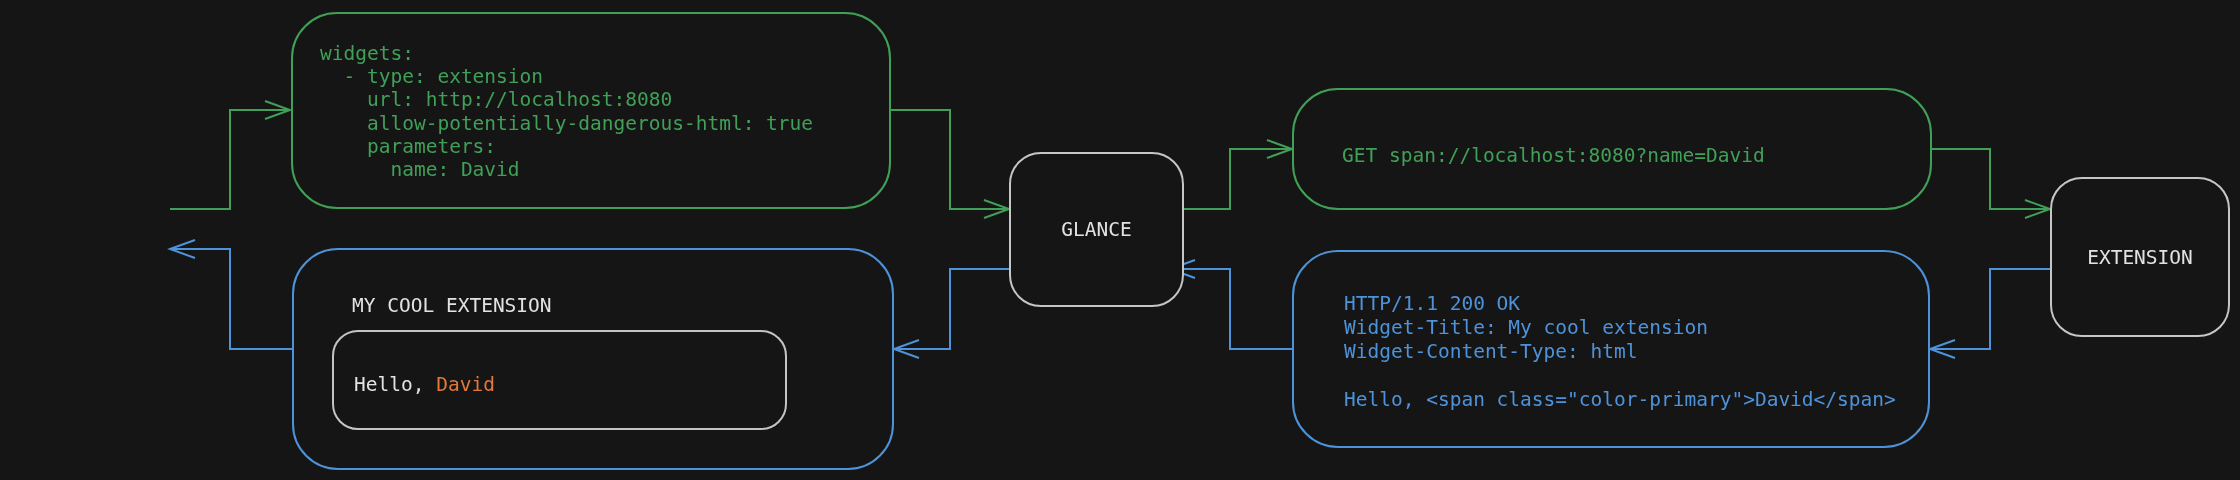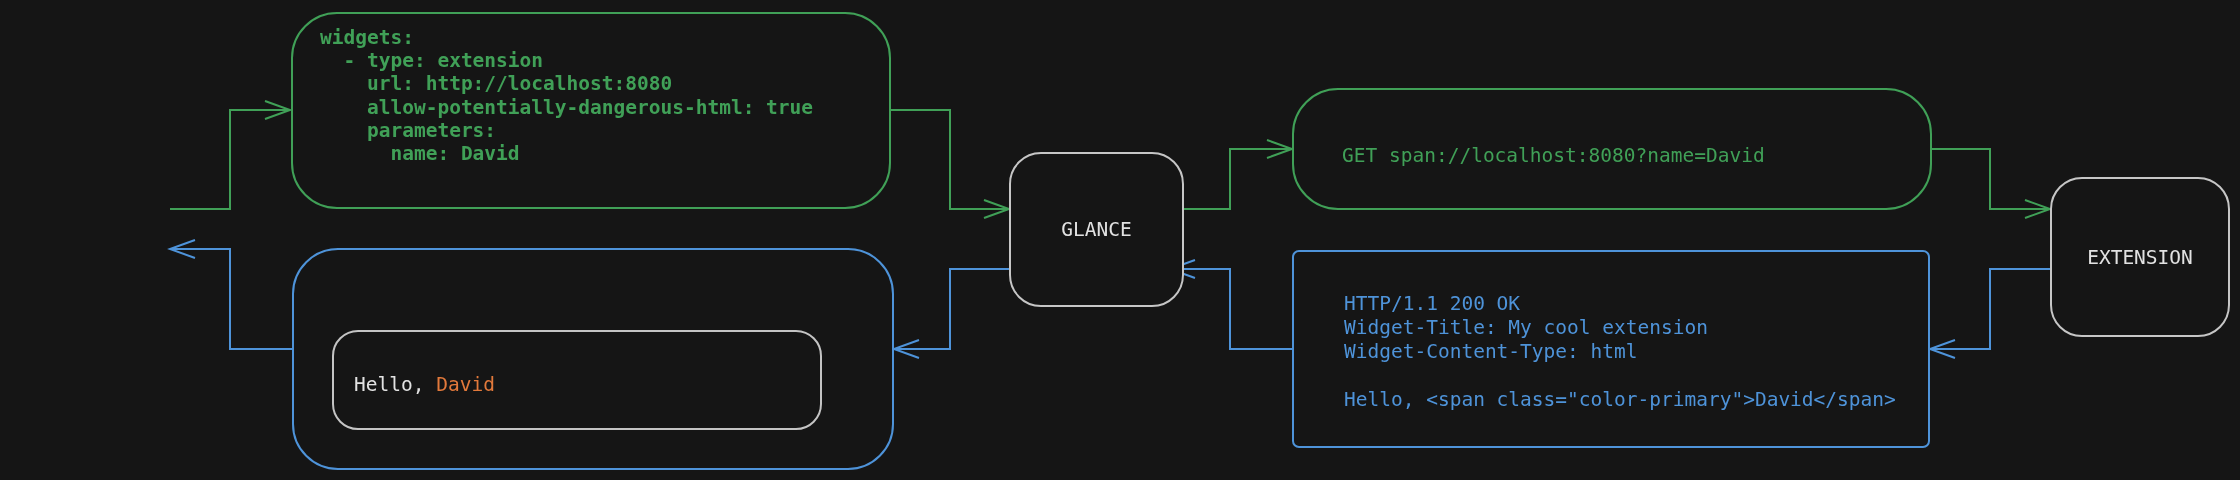--- a/index.html
+++ b/index.html
@@ -41,36 +41,36 @@
   .code-box pre{
     position:absolute;
     font-family:"DejaVu Sans Mono","Liberation Mono",monospace;
     font-size:19.5px;
     white-space:pre;
   }
   .box-green{border:2px solid var(--accent_green,#40A057);}
   .box-blue{border:2px solid var(--accent_blue,#4E93D9);}
 
   .config-box{left:291px;top:12px;width:600px;height:197px;}
-  .config-box pre{left:27px;top:12px;line-height:23.2px;color:var(--accent_green,#40A057);font-weight:bold;}
+  .config-box pre{left:27px;top:28px;line-height:23.2px;color:var(--accent_green,#40A057);}
 
   .request-box{left:1292px;top:88px;width:640px;height:122px;}
   .request-box pre{left:48px;top:54px;line-height:23.2px;color:var(--accent_green,#40A057);}
 
-  .response-box{left:1292px;top:250px;width:638px;height:198px;border-radius:7px;}
+  .response-box{left:1292px;top:250px;width:638px;height:198px;}
   .response-box pre{left:50px;top:40px;line-height:24px;color:var(--accent_blue,#4E93D9);}
 
   .widget-box{left:292px;top:248px;width:602px;height:222px;}
   .widget-title{
     position:absolute;left:58px;top:44px;
     font-size:19.5px;color:var(--text_primary,#E2E2E2);
     white-space:pre;
   }
   .widget-inner{
-    position:absolute;left:38px;top:80px;width:490px;height:100px;
+    position:absolute;left:38px;top:80px;width:455px;height:100px;
     border:2px solid var(--inner_border,#C4C4C4);
     border-radius:26px;
   }
   .greeting{
     position:absolute;left:20px;top:41px;
     font-size:19.5px;white-space:pre;
     color:var(--text_primary,#E2E2E2);
   }
   .greeting .name{color:var(--accent_orange,#E2793B);}
 </style>
@@ -114,18 +114,19 @@
 
   <div class="code-box box-blue response-box">
     <pre>HTTP/1.1 200 OK
 Widget-Title: My cool extension
 Widget-Content-Type: html
 
 Hello, &lt;span class="color-primary"&gt;David&lt;/span&gt;</pre>
   </div>
 
   <div class="code-box box-blue widget-box">
+    <span class="widget-title">MY COOL EXTENSION</span>
     <div class="widget-inner">
       <span class="greeting"><span>Hello, </span><span class="name">David</span></span>
     </div>
   </div>
 
 </div>
 
 </body></html>

